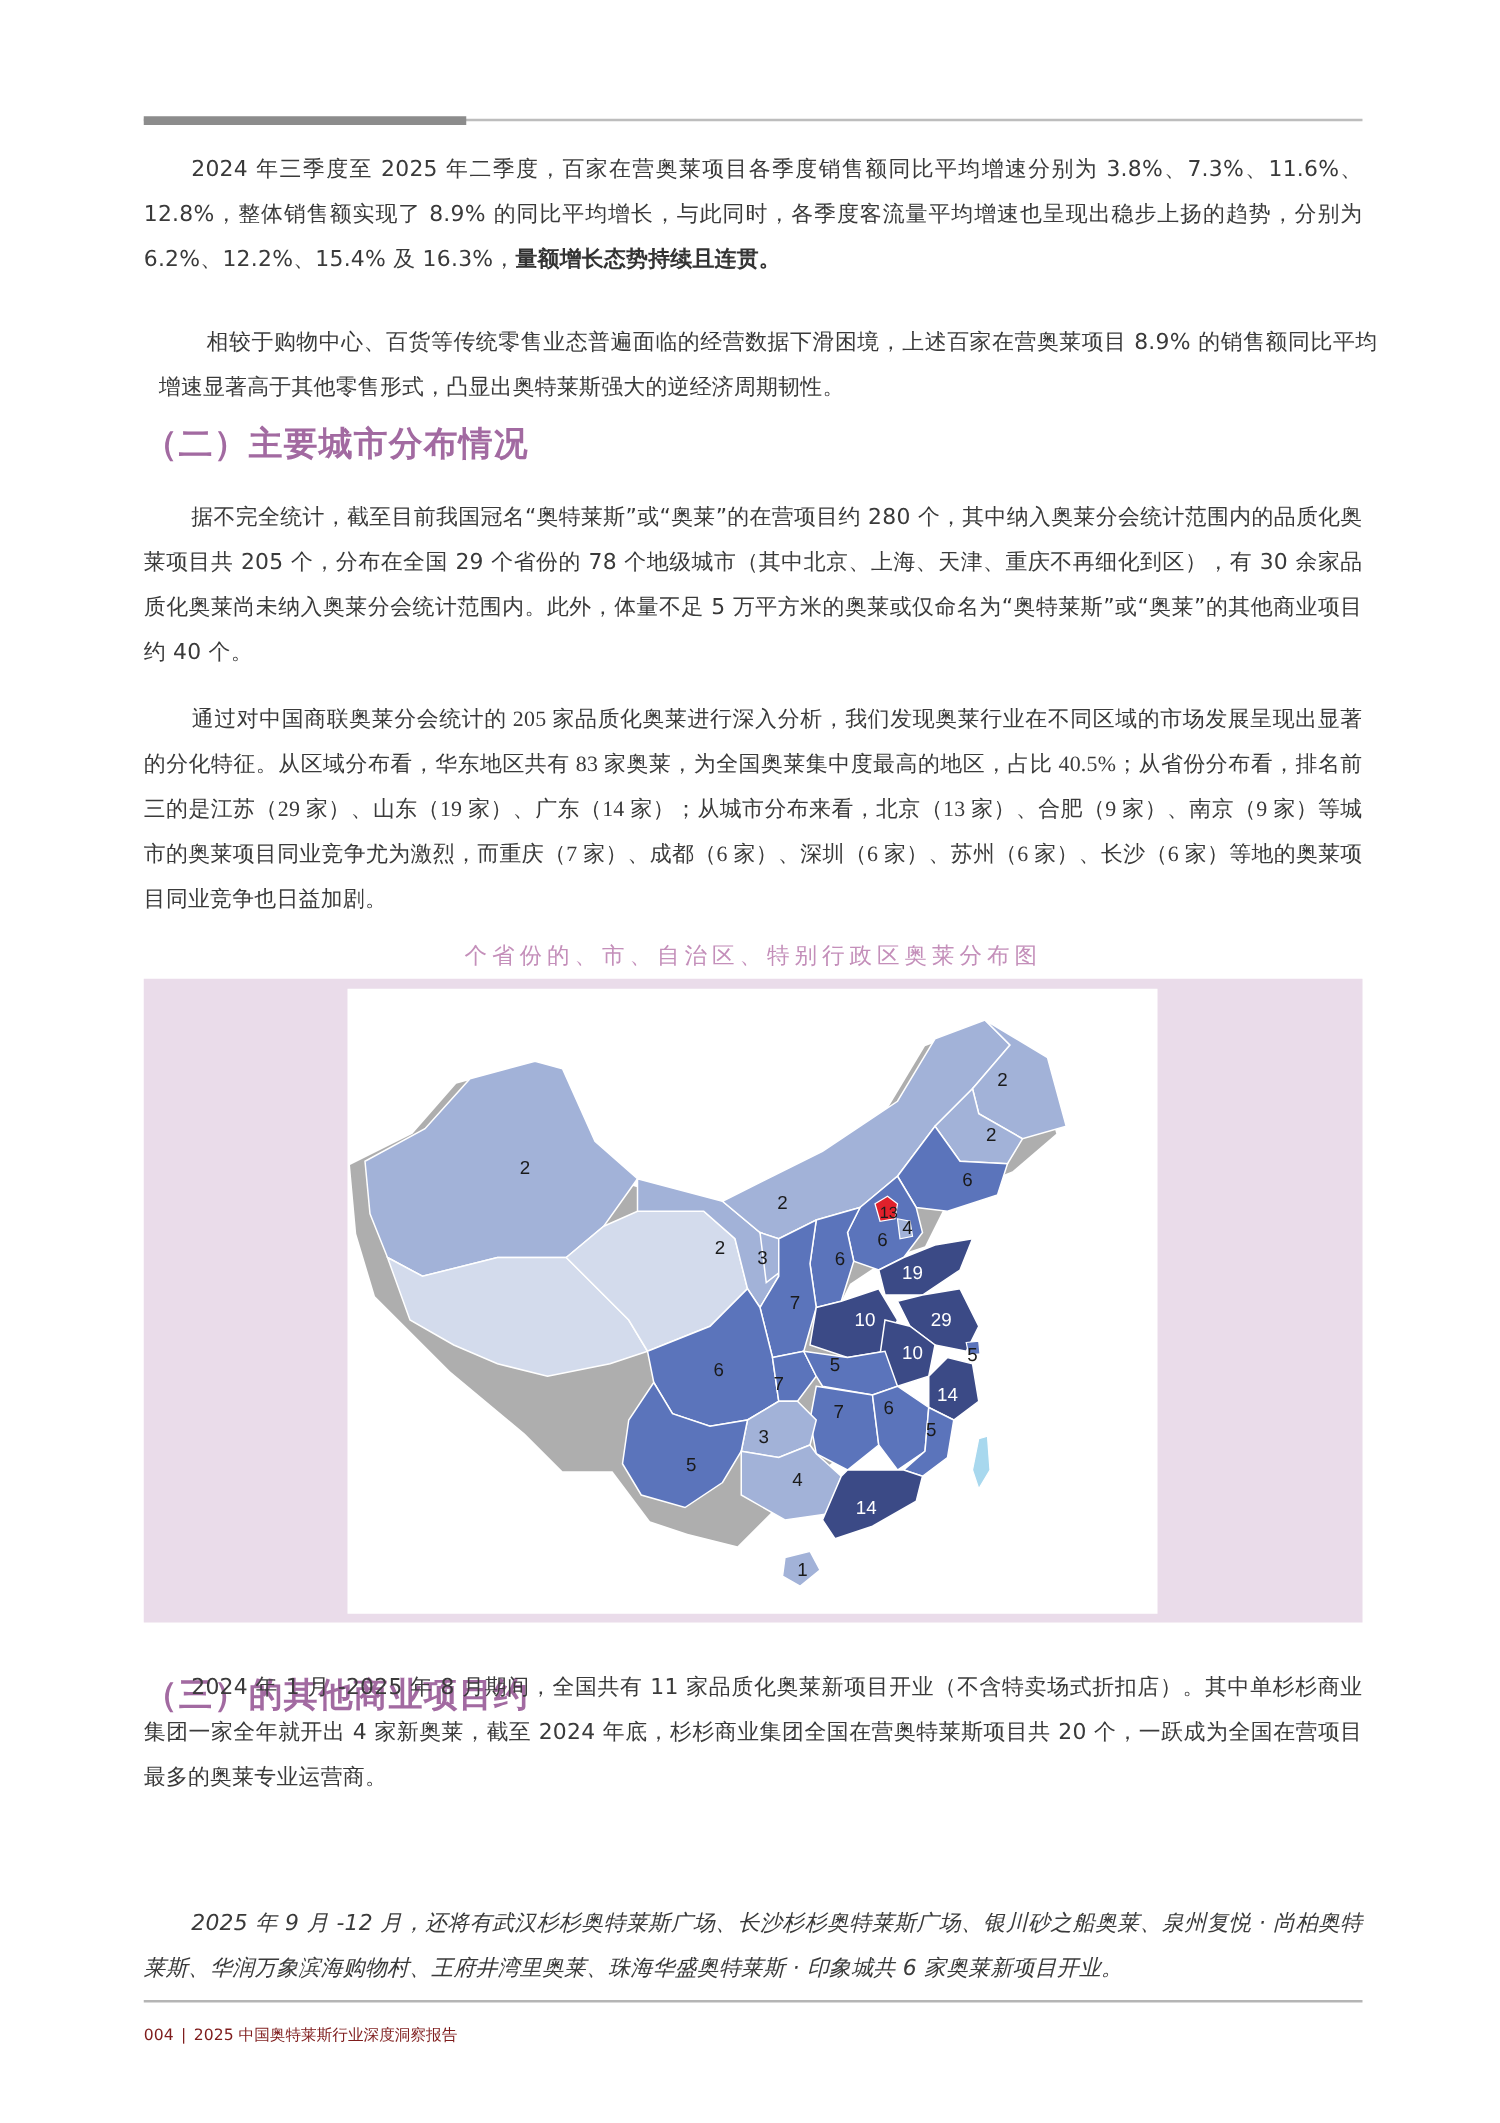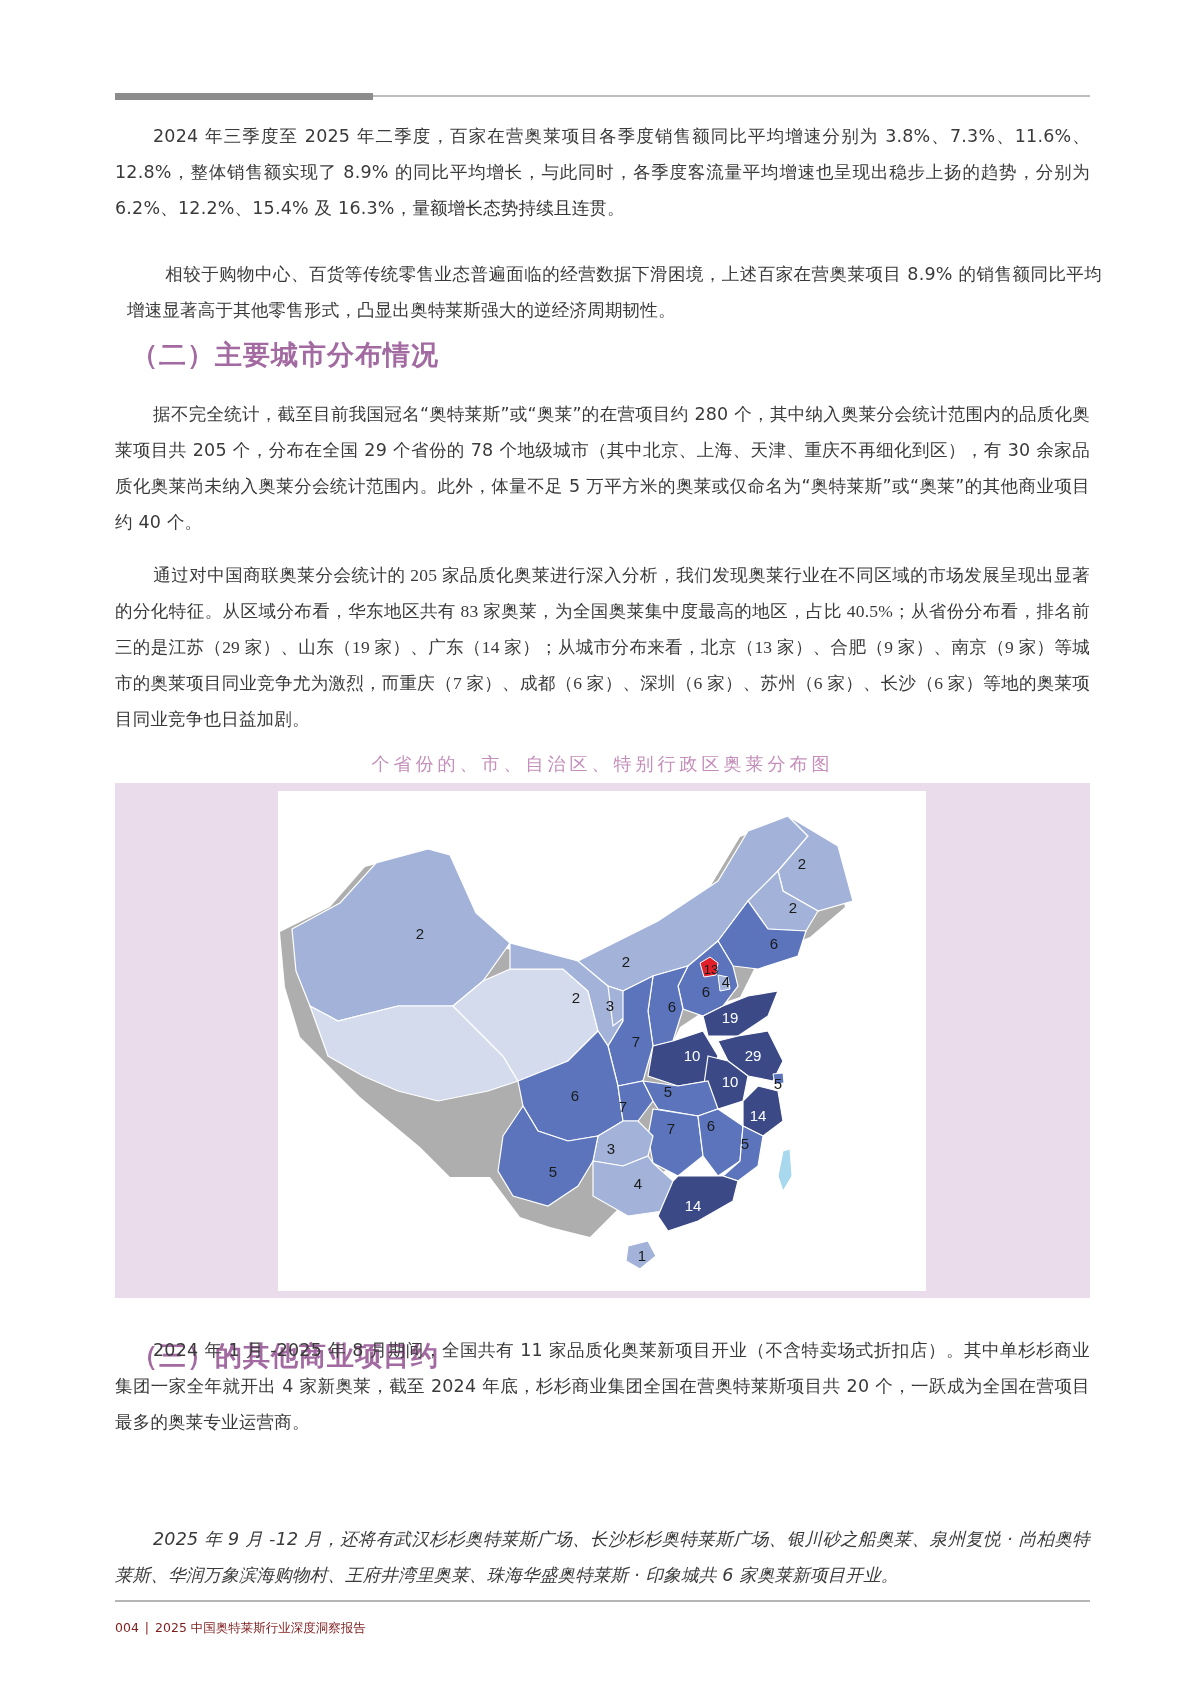--- a/index.html
+++ b/index.html
@@ -1,22 +1,22 @@
 <!DOCTYPE html>
 <html><head>
 <meta charset="utf-8">
 <style>
   html, body { margin: 0; padding: 0; background: #ffffff; }
   body { width: 1200px; height: 1698px; position: relative; font-family: "DejaVu Sans", sans-serif; color: #3a3a3a; overflow: hidden; }
   .top-rule { position: absolute; left: 115px; top: 95px; width: 975px; height: 2px; background: #bdbdbd; }
   .top-rule-thick { position: absolute; left: 115px; top: 93px; width: 258px; height: 7px; background: #8c8c8c; }
   .para { position: absolute; left: 115px; width: 975px; font-size: 17.5px; line-height: 36px; text-align: justify; letter-spacing: 0.2px; }
   .para .indent { display: inline-block; width: 38px; }
-  .para b { font-weight: normal; color: #333; }
-  .h2 { position: absolute; left: 131px; font-size: 27px; font-weight: bold; color: #a26aa1; letter-spacing: 1px; }
+  .para b { font-weight: bold; color: #333; }
+  .h2 { position: absolute; left: 115px; font-size: 27px; font-weight: bold; color: #a26aa1; letter-spacing: 1px; }
   .map-caption { position: absolute; left: 115px; width: 975px; top: 752px; text-align: center; font-family: "DejaVu Serif", serif; font-size: 18px; color: #c48fba; letter-spacing: 4px; }
   .map-panel { position: absolute; left: 115px; top: 783px; width: 975px; height: 515px; background: #eadcea; }
   .map-inner { position: absolute; left: 163px; top: 8px; width: 648px; height: 500px; background: #ffffff; }
   .map-inner svg { width: 100%; height: 100%; }
   .bottom-rule { position: absolute; left: 115px; top: 1600px; width: 975px; height: 2px; background: #b5b5b5; }
   .footer { position: absolute; left: 115px; top: 1620px; font-size: 12.5px; color: #7f1d1d; }
   .footer .sep { margin: 0 6px; }
   .lbl { font-family: "Liberation Sans", sans-serif; font-size: 15px; }
 </style>
 </head>

